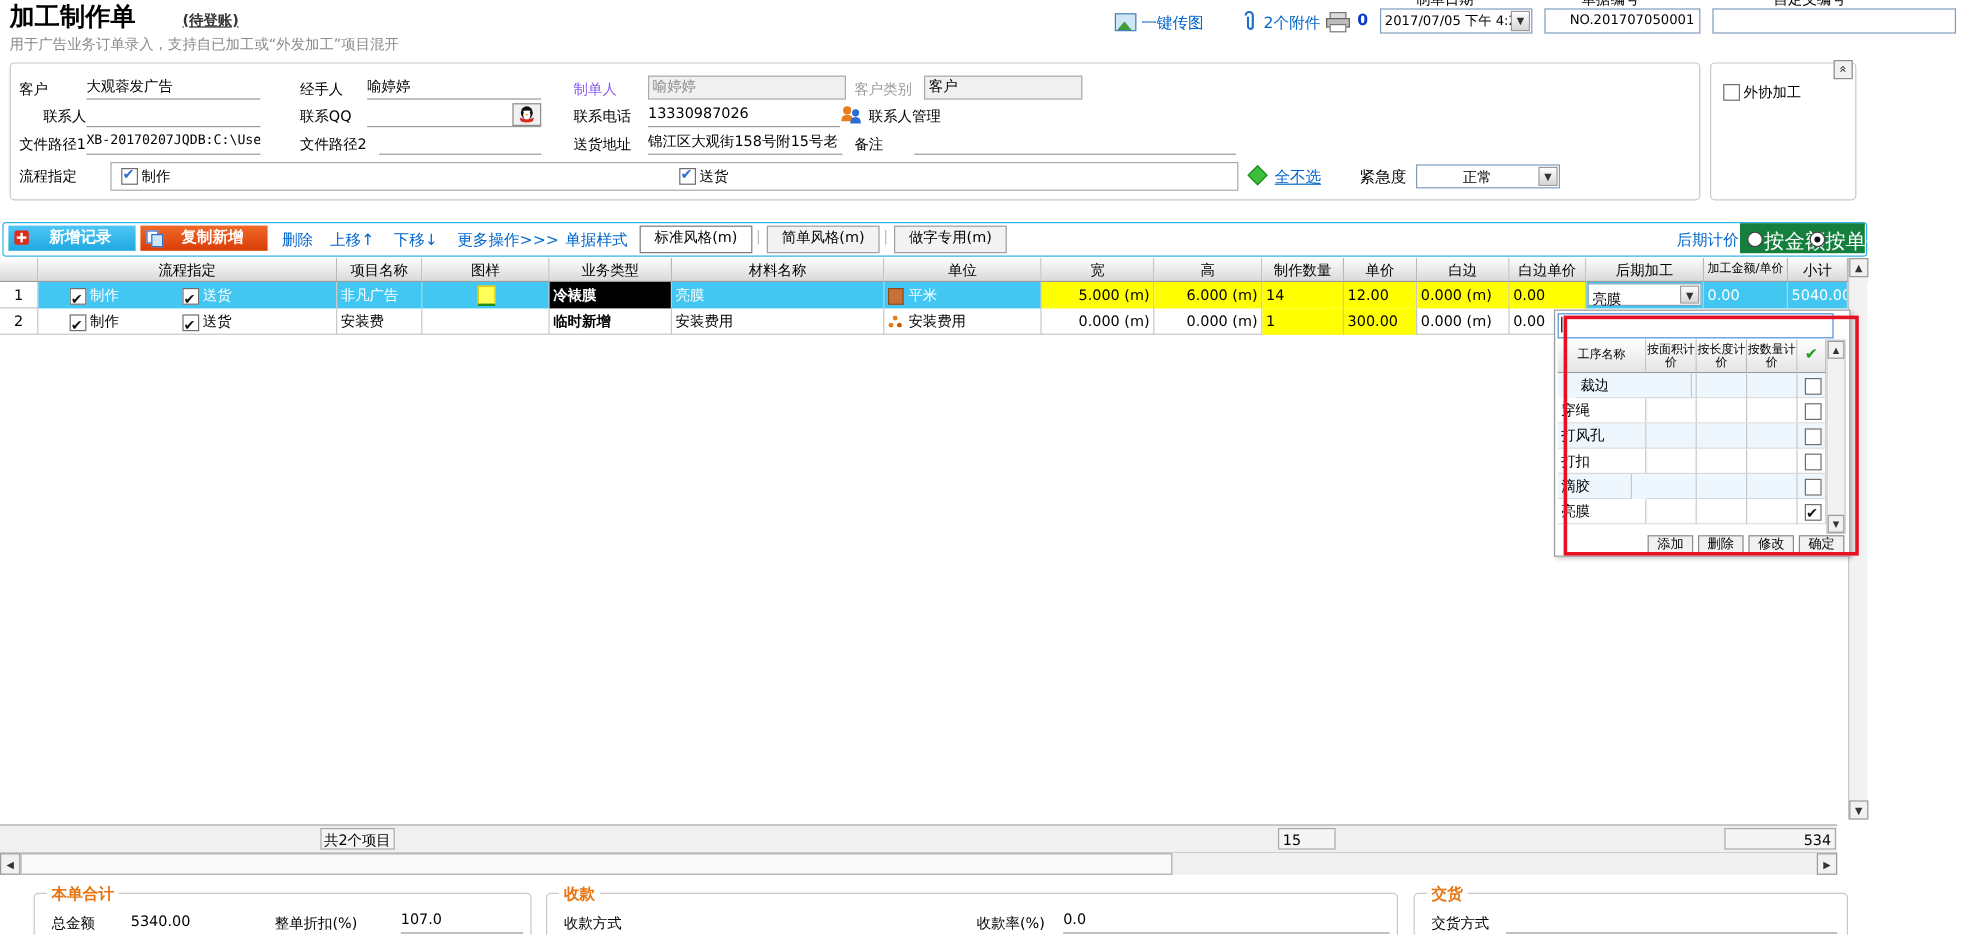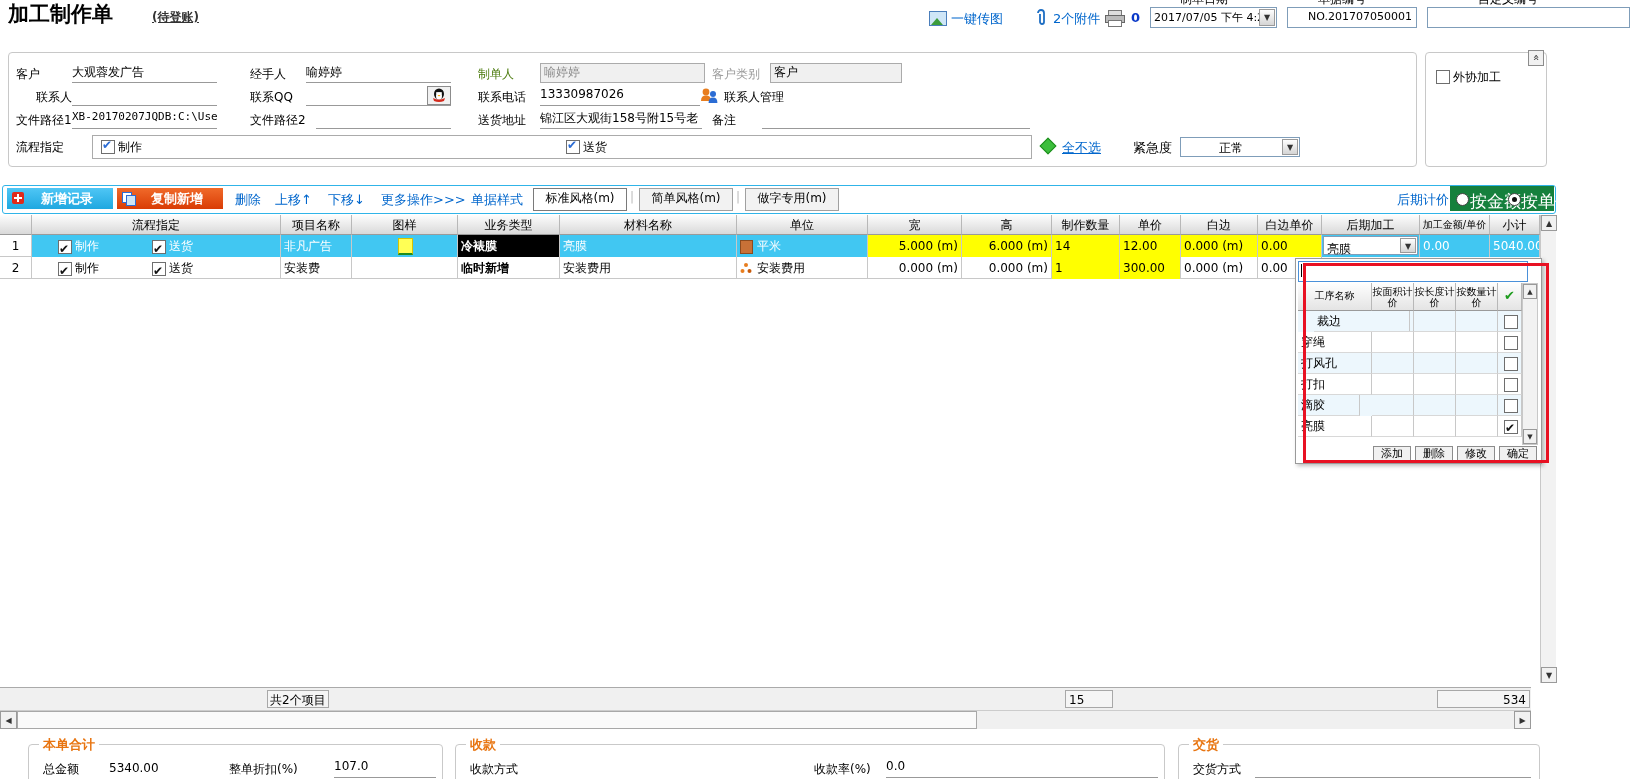--- a/index.html
+++ b/index.html
@@ -40,20 +40,21 @@
   .scrollbtn{position:absolute;background:#F1F1F1;border:1px solid #9A9A9A;box-sizing:border-box;
          text-align:center;color:#333;}
 </style>
 </head>
 <body>
 
 <div id="root">
 
   <div class="abs nowrap" style="left:8px;top:0px;font-size:21px;font-weight:bold;">加工制作单</div>
   <div class="abs nowrap" style="left:152px;top:9px;font-size:12px;color:#333;text-decoration:underline;font-weight:bold;">(待登账)</div>
+  <div class="abs nowrap" style="left:8px;top:29px;color:#8A8A8A;">用于广告业务订单录入，支持自已加工或“外发加工”项目混开</div>
 
   <span class="abs" style="left:929px;top:11px;width:16px;height:13px;border:1px solid #4A7EBB;background:#CFE6F7;">
       <span style="position:absolute;left:1px;bottom:0;width:0;height:0;border-left:6px solid transparent;border-right:6px solid transparent;border-bottom:7px solid #3C9C3C;"></span>
     </span>
   <span class="abs link nowrap" style="left:951px;top:10px;font-size:13px;">一键传图</span>
   <svg class="abs" style="left:1034px;top:8px;" width="14" height="19" viewBox="0 0 14 19">
     <path d="M4 5 a3 3 0 0 1 6 0 v9 a2 2 0 0 1 -4 0 v-8" fill="none" stroke="#1F6FC4" stroke-width="1.8"></path>
   </svg>
   <span class="abs link nowrap" style="left:1053px;top:10px;font-size:13px;">2个附件</span>
   <span class="abs" style="left:1105px;top:10px;width:20px;height:14px;">
@@ -76,21 +77,21 @@
   <div class="fieldbox" style="left:1427px;top:7px;width:203px;height:21px;">
     <span class="abs nowrap" style="left:4px;top:2px;font-size:11px;"></span>
   </div>
 
   <div class="abs" style="left:8px;top:52px;width:1407px;height:113px;border:1px solid #C8C8C8;border-radius:4px;"></div>
 
   <div class="abs nowrap" style="left:16px;top:66px;">客户</div>
   <div class="abs ul nowrap" style="left:72px;top:64px;width:145px;height:18px;"><span>大观蓉发广告</span></div>
   <div class="abs nowrap" style="left:250px;top:66px;">经手人</div>
   <div class="abs ul nowrap" style="left:306px;top:64px;width:145px;height:18px;"><span>喻婷婷</span></div>
-  <div class="abs nowrap" style="left:478px;top:66px;color:#4d7c0f;">制单人</div>
+  <div class="abs nowrap" style="left:478px;top:66px;color:#8b5cf6;">制单人</div>
   <div class="abs sunken nowrap" style="left:540px;top:63px;width:160px;height:18px;color:#8A8A8A;padding-left:3px;"><span>喻婷婷</span></div>
   <div class="abs nowrap" style="left:712px;top:66px;color:#9A9A9A;">客户类别</div>
   <div class="abs sunken nowrap" style="left:770px;top:63px;width:127px;height:18px;padding-left:3px;"><span>客户</span></div>
 
   <div class="abs nowrap" style="left:16px;top:89px;margin-left:20px;">联系人</div>
   <div class="abs ul nowrap" style="left:72px;top:87px;width:145px;height:18px;"><span></span></div>
   <div class="abs nowrap" style="left:250px;top:89px;">联系QQ</div>
   <div class="abs ul nowrap" style="left:306px;top:87px;width:145px;height:18px;"><span></span></div>
   <div class="abs btn3d" style="left:427px;top:86px;width:24px;height:19px;">
     <svg width="14" height="16" viewBox="0 0 14 16" style="margin-top:1px;">

